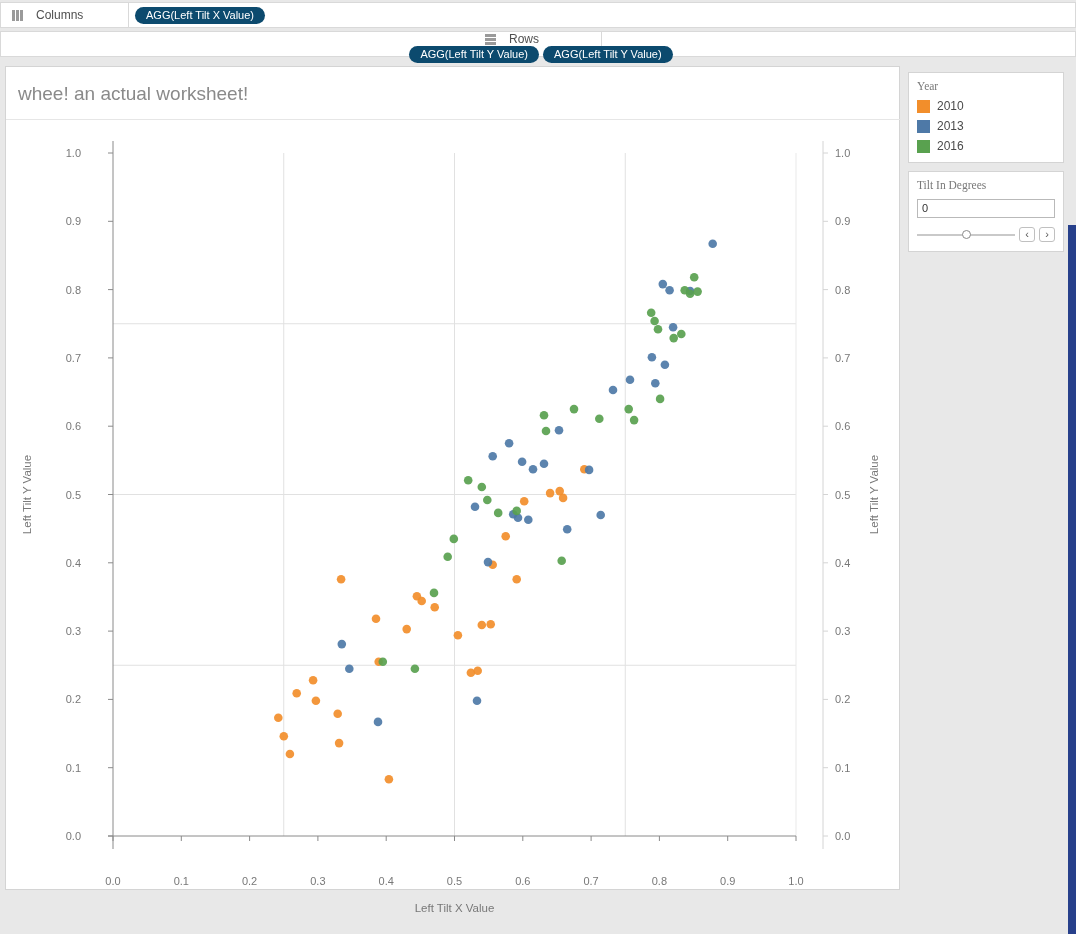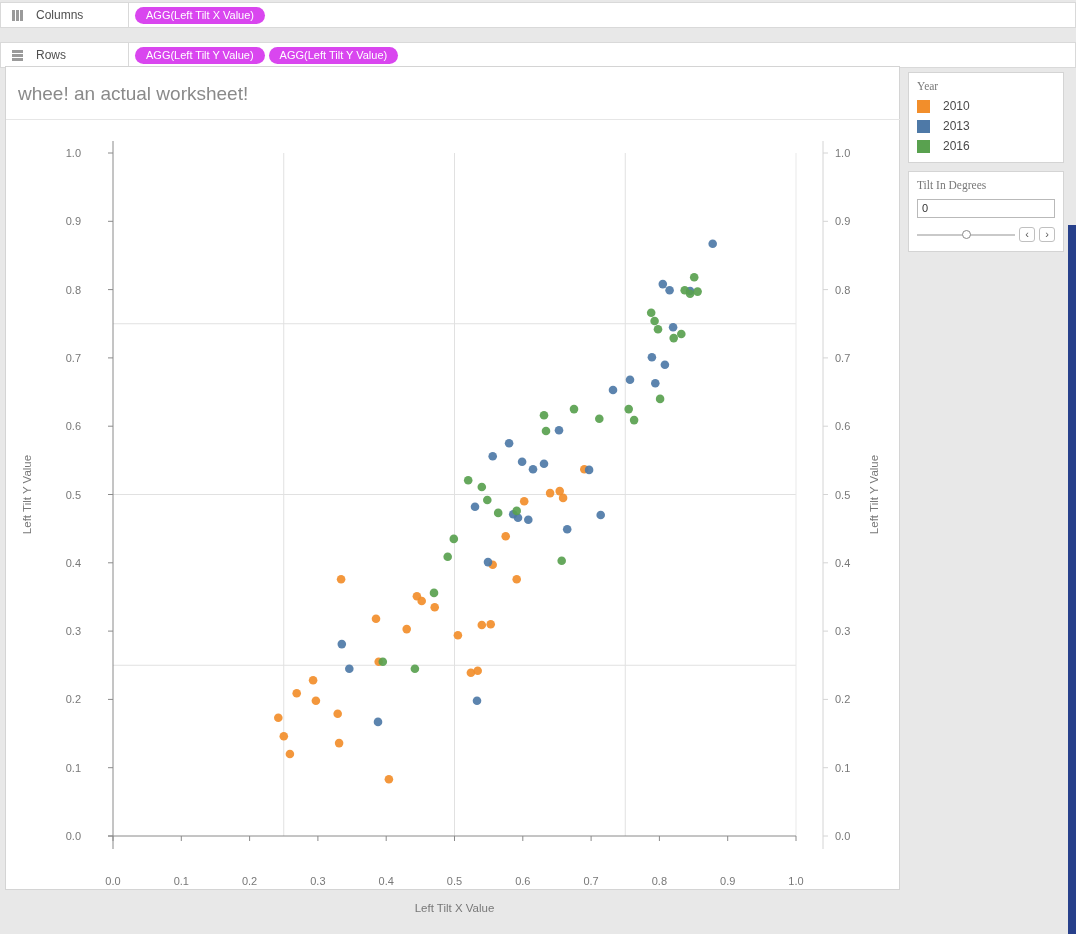--- a/index.html
+++ b/index.html
@@ -3,42 +3,42 @@
 <meta charset="utf-8">
 <style>
   * { box-sizing: border-box; margin: 0; padding: 0; }
   html,body { width:1076px; height:934px; overflow:hidden; }
   body { background:#e8e8e8; font-family:"Liberation Sans", sans-serif; position:relative; }
 
   
   .shelf-row { position:absolute; left:0; width:1076px; height:26px; background:#ffffff;
                border:1px solid #d9d9d9; display:flex; align-items:center; }
   #columns-shelf { top:2px; }
-  #rows-shelf { top:42px; }
+  #rows-shelf { top:31px;flex-direction:column; }
   .shelf-label-cell { width:128px; height:100%; display:flex; align-items:center; gap:12px;
                       padding-left:10px; border-right:1px solid #d9d9d9; }
   .shelf-label-cell span.lbl { font-size:12px; color:#4f4f4f; }
   .shelf-icon { display:inline-flex; }
   .pill-area { display:flex; gap:4px; padding-left:6px; align-items:center; }
-  .pill { background:#d946ef; color:#ffffff; font-size:11px; line-height:17px; height:17px;
+  .pill { background:#0c4a6e; color:#ffffff; font-size:11px; line-height:17px; height:17px;
           padding:0 11px; border-radius:9px; white-space:nowrap; display:inline-block; }
 
   
   .worksheet-card { position:absolute; left:5px; top:66px; width:895px; height:824px;
                     background:#ffffff; border:1px solid #d4d4d4; }
   .worksheet-title { position:absolute; left:12px; top:16px; font-size:19px; color:#8a8a8a; }
   #scatter-svg { position:absolute; left:0; top:52px; }
 
   
   .right-panel { position:absolute; left:908px; top:72px; width:156px; }
   .panel-card { background:#ffffff; border:1px solid #d4d4d4; margin-bottom:8px; padding:7px 8px 9px 8px; }
   .card-title { font-size:11.5px; color:#787878; margin-bottom:7px;font-family:Liberation Serif, serif; }
   .legend-item { display:flex; align-items:center; gap:7px; margin-top:6px; }
   .legend-swatch { width:13px; height:13px; flex:0 0 13px; }
-  .legend-label { font-size:12px; color:#4a4a4a;margin-left:6px; }
+  .legend-label { font-size:12px; color:#4a4a4a; }
   .param-input { width:100%; height:19px; border:1px solid #b9b9b9; background:#ffffff;
                  font-size:11px; color:#333; padding:0 4px; font-family:"Liberation Sans",sans-serif; }
   .slider-row { display:flex; align-items:center; margin-top:9px; gap:4px; }
   .slider-track { position:relative; flex:1; height:9px; }
   .slider-track::before { content:""; position:absolute; left:0; right:0; top:4px; height:2px; background:#c9c9c9; }
   .slider-thumb { position:absolute; left:46%; top:0; width:9px; height:9px; border-radius:50%;
                   background:#ffffff; border:1.5px solid #8a8a8a; }
   .stepper { width:16px; height:15px; background:#ffffff; border:1px solid #c0c0c0; border-radius:3px;
              font-size:11px; line-height:11px; color:#5a5a5a; cursor:pointer; padding:0;
              font-family:"Liberation Sans",sans-serif; }

